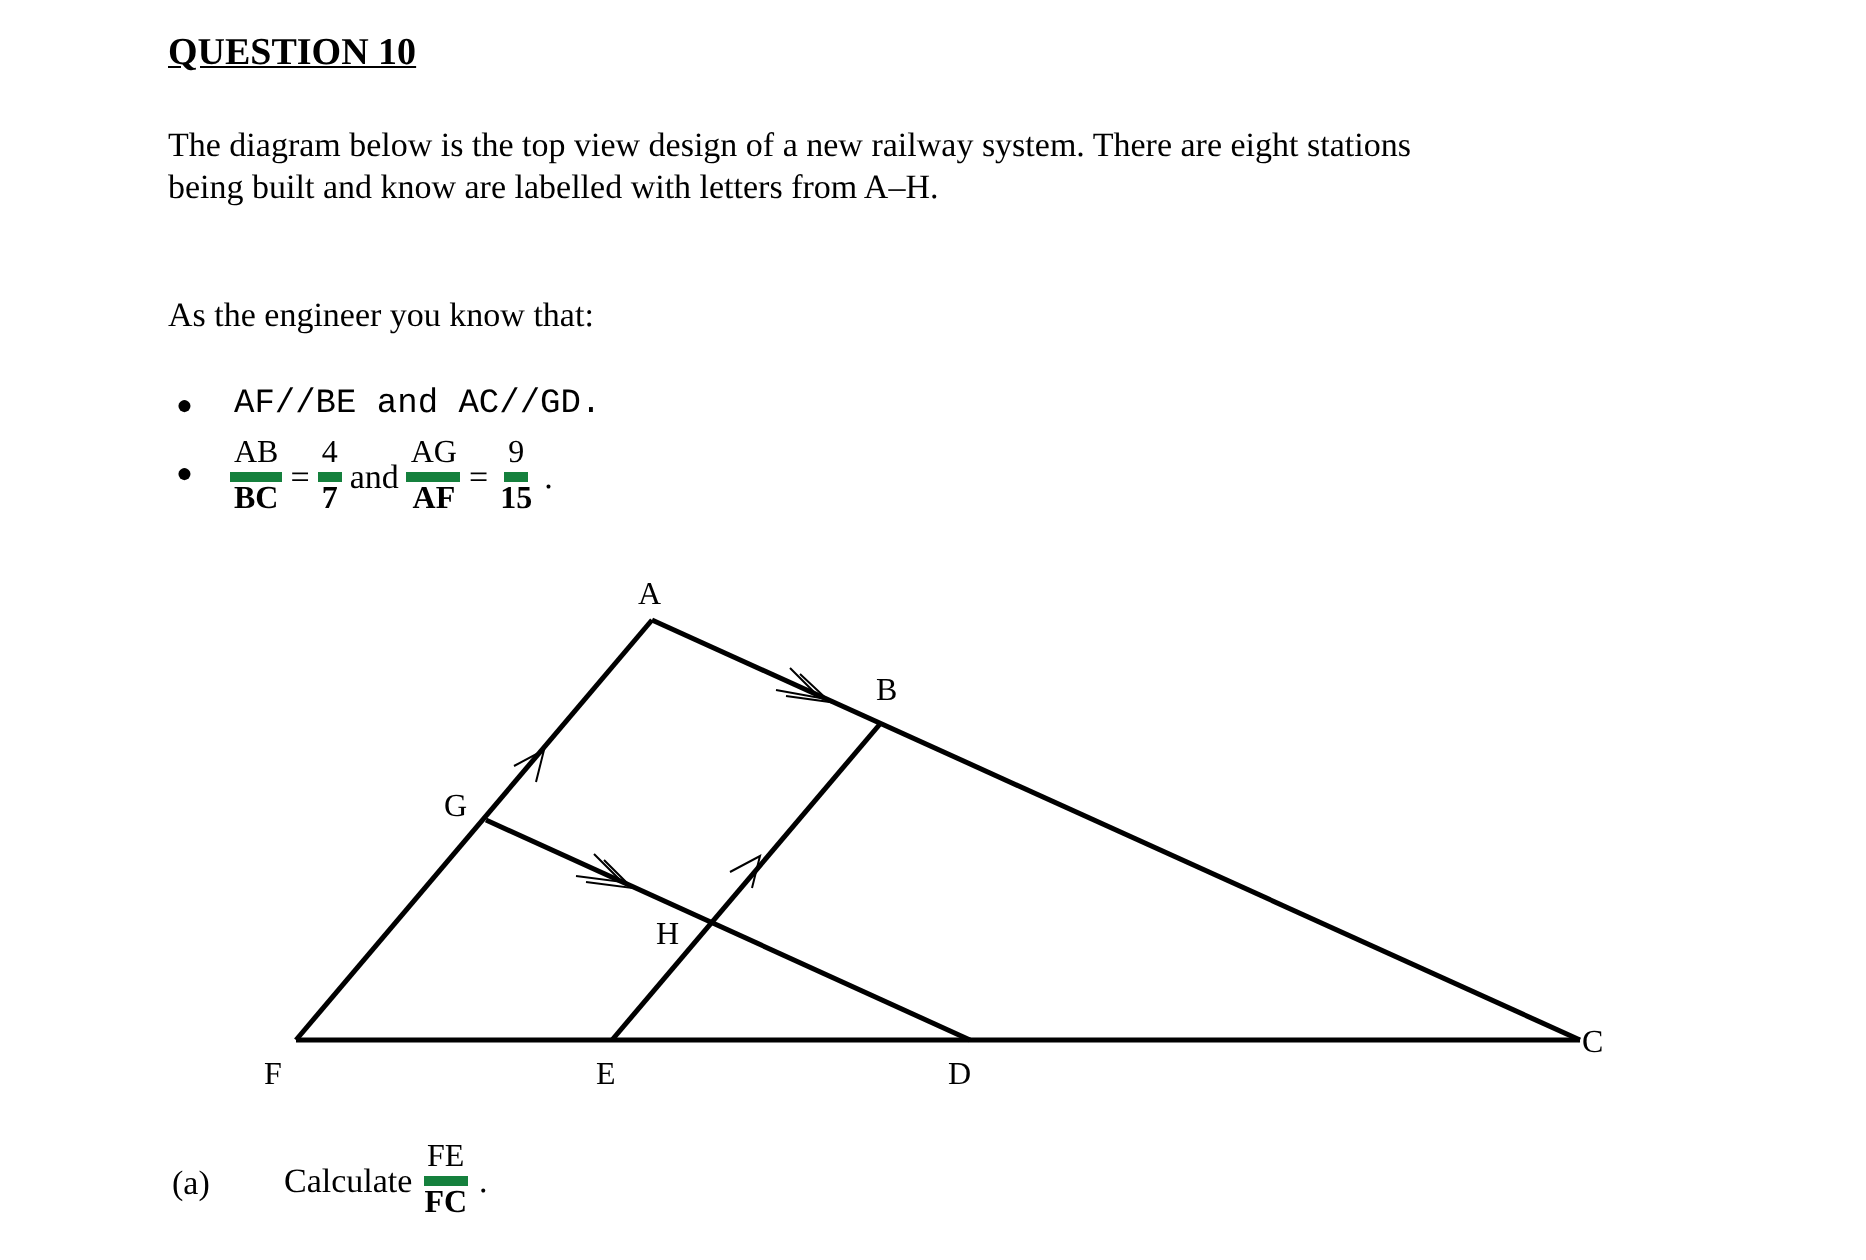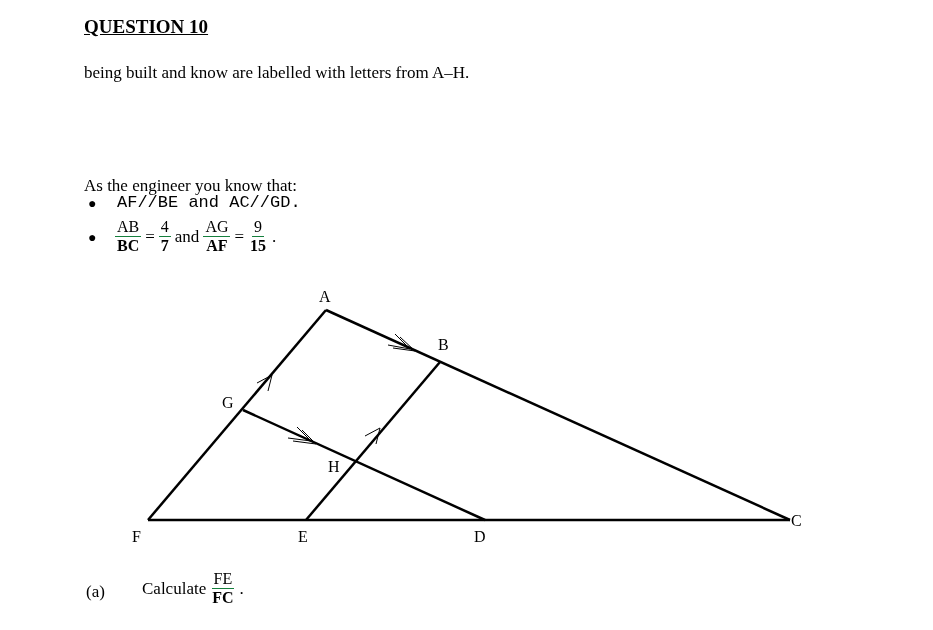--- a/index.html
+++ b/index.html
@@ -1,38 +1,39 @@
 <!DOCTYPE html>
 <html><head>
 <meta charset="utf-8">
 <style>
   html,body{margin:0;padding:0;background:#fff;}
   body{width:933px;height:630px;position:relative;overflow:hidden;font-family:"Liberation Serif","DejaVu Serif",serif;color:#000;}
   .abs{position:absolute;}
   .title{left:84px;top:16px;font-size:19px;font-weight:bold;text-decoration:underline;}
   .para{left:84px;top:62px;font-size:17px;line-height:21px;}
-  .know{left:84px;top:148px;font-size:17px;margin-top:28px;}
+  .know{left:84px;top:148px;font-size:17px;}
   .bullet{font-size:14px;}
   .b1{left:88px;top:196px;}
   .b2{left:88px;top:230px;}
   .t1{left:117px;top:193px;font-size:17px;font-family:Liberation Mono, monospace;}
   .frac{display:inline-flex;flex-direction:column;align-items:center;font-size:16px;line-height:18px;vertical-align:middle;}
-  .frac .num{border-bottom:1px solid #15803d;padding:0 2px;}
+  .frac .num{border-bottom:5px solid #15803d;padding:0 2px;}
   .frac .den{padding:0 2px;font-weight:bold;}
   .t2{left:115px;top:218px;font-size:17px;display:flex;align-items:center;gap:4px;}
   .svgwrap{left:0;top:0;}
   .qa{left:86px;top:582px;font-size:17px;}
   .calc{left:142px;top:570px;font-size:17px;display:flex;align-items:center;gap:4px;}
 </style>
 </head>
 <body>
 
 <div class="abs title">QUESTION 10</div>
 
 <div class="abs para">
+  <div>The diagram below is the top view design of a new railway system. There are eight stations</div>
   <div>being built and know are labelled with letters from A–H.</div>
 </div>
 
 <div class="abs know">As the engineer you know that:</div>
 
 <div class="abs bullet b1">●</div>
 <div class="abs t1">AF//BE and AC//GD.</div>
 
 <div class="abs bullet b2">●</div>
 <div class="abs t2">

